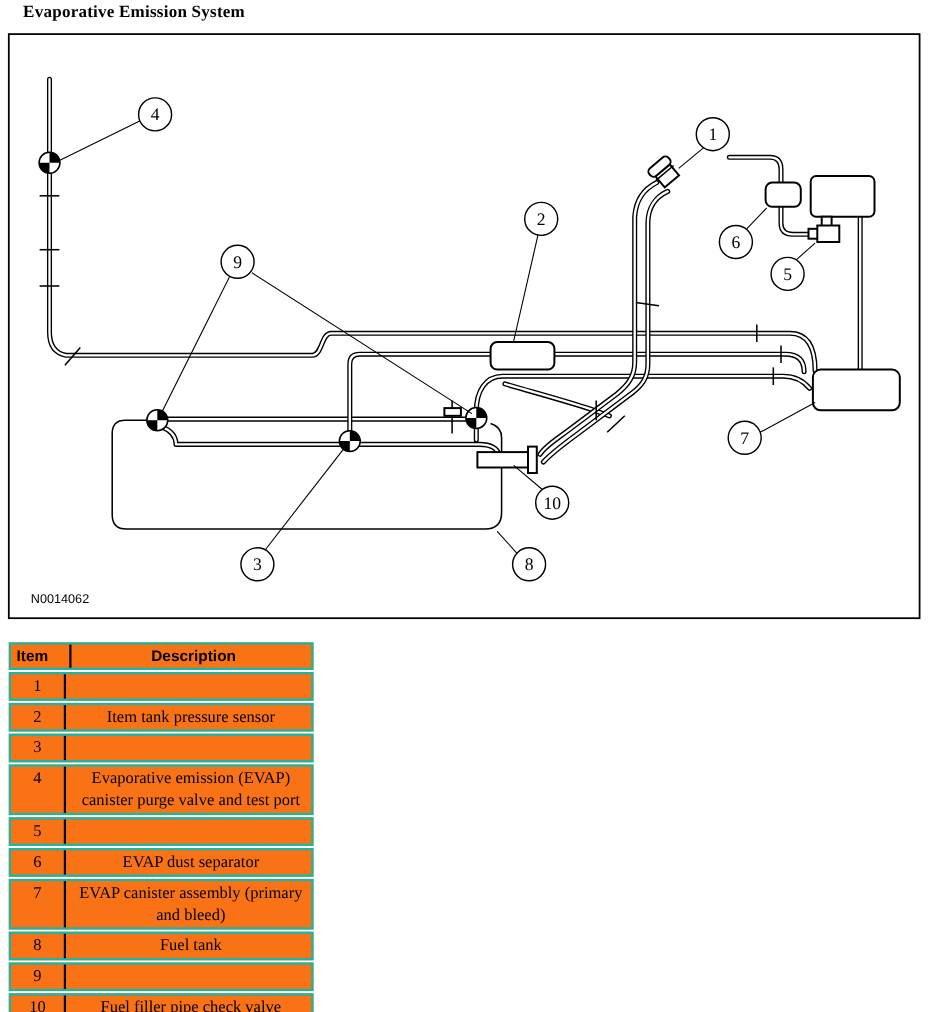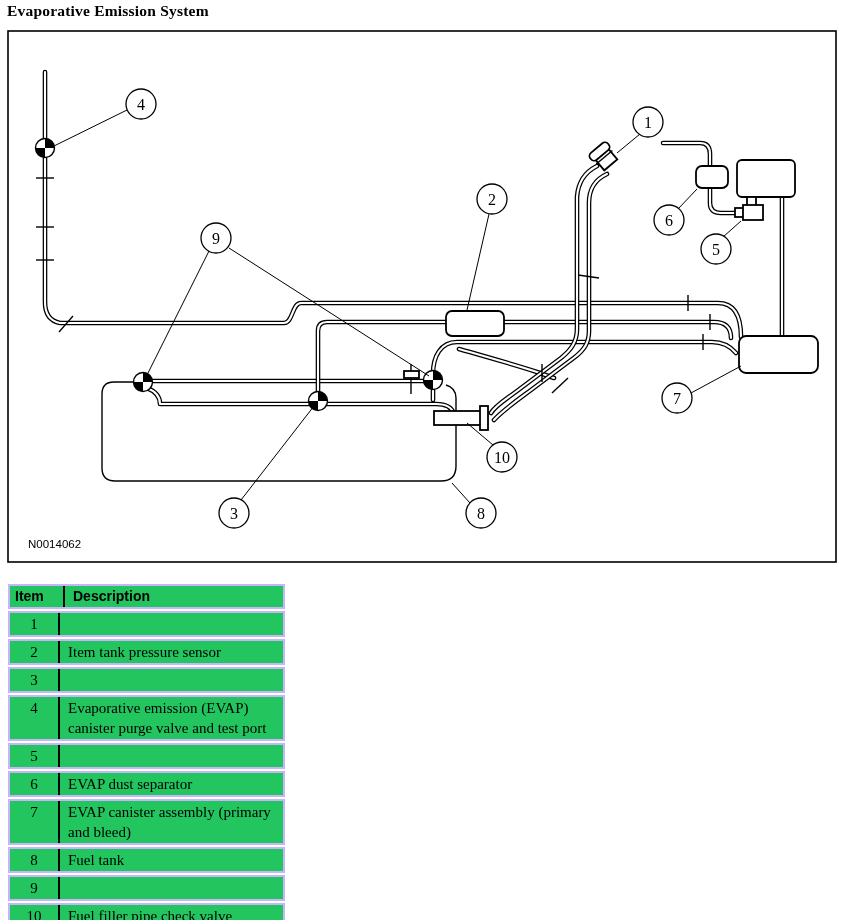--- a/index.html
+++ b/index.html
@@ -1,34 +1,34 @@
 <!DOCTYPE html>
 <html><head>
 <meta charset="utf-8">
 <style>
   html,body{margin:0;padding:0;background:#fff;}
   body{width:850px;height:920px;position:relative;font-family:"Liberation Serif",serif;color:#000;}
-  .title{position:absolute;left:7px;top:2px;font-family:"Liberation Serif",serif;
+  .title{position:absolute;left:21px;top:2px;font-family:"Liberation Serif",serif;
          font-weight:bold;font-size:15.5px;letter-spacing:.2px;}
   svg{position:absolute;left:0;top:0;}
   
   .tube{fill:none;stroke:#000;stroke-width:4.6;stroke-linecap:round;stroke-linejoin:round;}
   .core{fill:none;stroke:#fff;stroke-width:2.1;stroke-linecap:round;stroke-linejoin:round;}
   .thin{fill:none;stroke:#000;stroke-width:1.4;}
   .comp{fill:#fff;stroke:#000;stroke-width:1.8;}
   .leader{fill:none;stroke:#000;stroke-width:1;}
   .callout{fill:#fff;stroke:#000;stroke-width:1.3;}
   .callout-num{font-family:"Liberation Serif",serif;font-size:16px;fill:#000;text-anchor:middle;}
   .figid{font-family:"Liberation Sans",sans-serif;font-size:11.5px;fill:#000;}
   
   .legend{position:absolute;left:8px;top:584px;width:277px;}
-  .lrow{display:flex;border:2px solid #c4b5fd;margin-bottom:2px;background:#22c55e;box-sizing:border-box;}
+  .lrow{display:flex;border:2px solid #14b8a6;margin-bottom:2px;background:#f97316;box-sizing:border-box;}
   .citem{width:48px;flex:0 0 48px;border-right:2px solid #000;text-align:center;
          padding:1px 0;font-size:15px;line-height:20px;}
-  .cdesc{flex:1;padding:1px 4px 1px 8px;font-size:15px;line-height:20px;}
+  .cdesc{flex:1;padding:1px 4px 1px 8px;font-size:15px;line-height:20px;text-align:center;}
   .lrow.head .citem,.lrow.head .cdesc{font-family:"Liberation Sans",sans-serif;
          font-weight:bold;font-size:14px;line-height:19px;}
   .lrow.head .citem{text-align:left;padding-left:5px;}
 </style>
 </head>
 <body>
 
 <div class="title">Evaporative Emission System</div>
 
 <svg width="850" height="575" viewBox="0 0 850 575">

